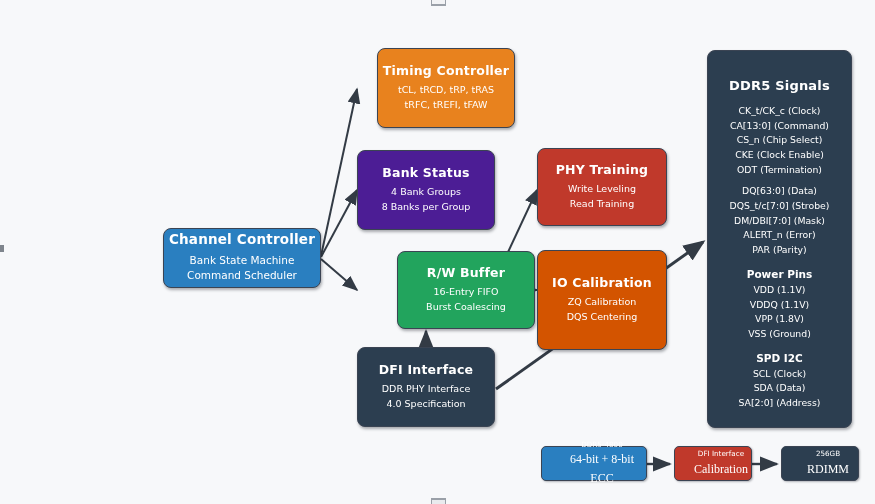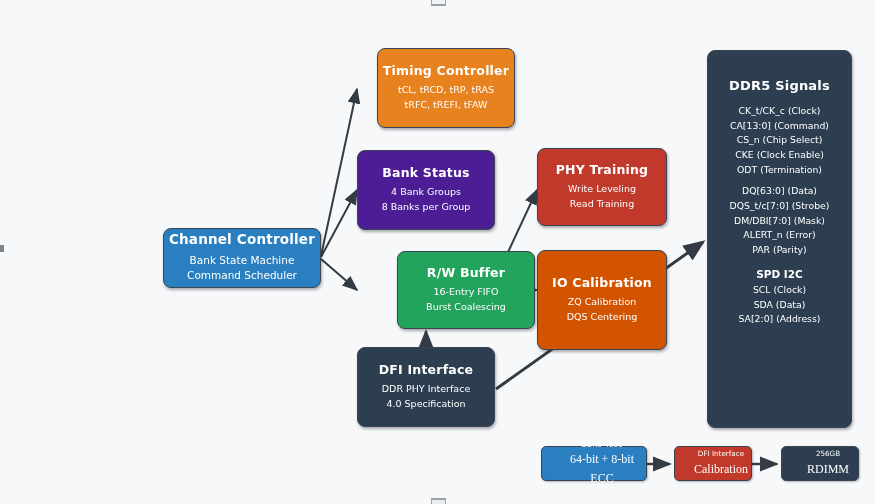--- a/index.html
+++ b/index.html
@@ -183,20 +183,27 @@
     <div class="gap"></div>
 
     <div class="grp">
       <div class="line">DQ[63:0] (Data)</div>
       <div class="line">DQS_t/c[7:0] (Strobe)</div>
       <div class="line">DM/DBI[7:0] (Mask)</div>
       <div class="line">ALERT_n (Error)</div>
       <div class="line">PAR (Parity)</div>
     </div>
 
+    <div class="grp">
+      <div class="grp-head">Power Pins</div>
+      <div class="line">VDD (1.1V)</div>
+      <div class="line">VDDQ (1.1V)</div>
+      <div class="line">VPP (1.8V)</div>
+      <div class="line">VSS (Ground)</div>
+    </div>
 
     <div class="grp">
       <div class="grp-head">SPD I2C</div>
       <div class="line">SCL (Clock)</div>
       <div class="line">SDA (Data)</div>
       <div class="line">SA[2:0] (Address)</div>
     </div>
   </div>
 
   <div class="chip c-a">

